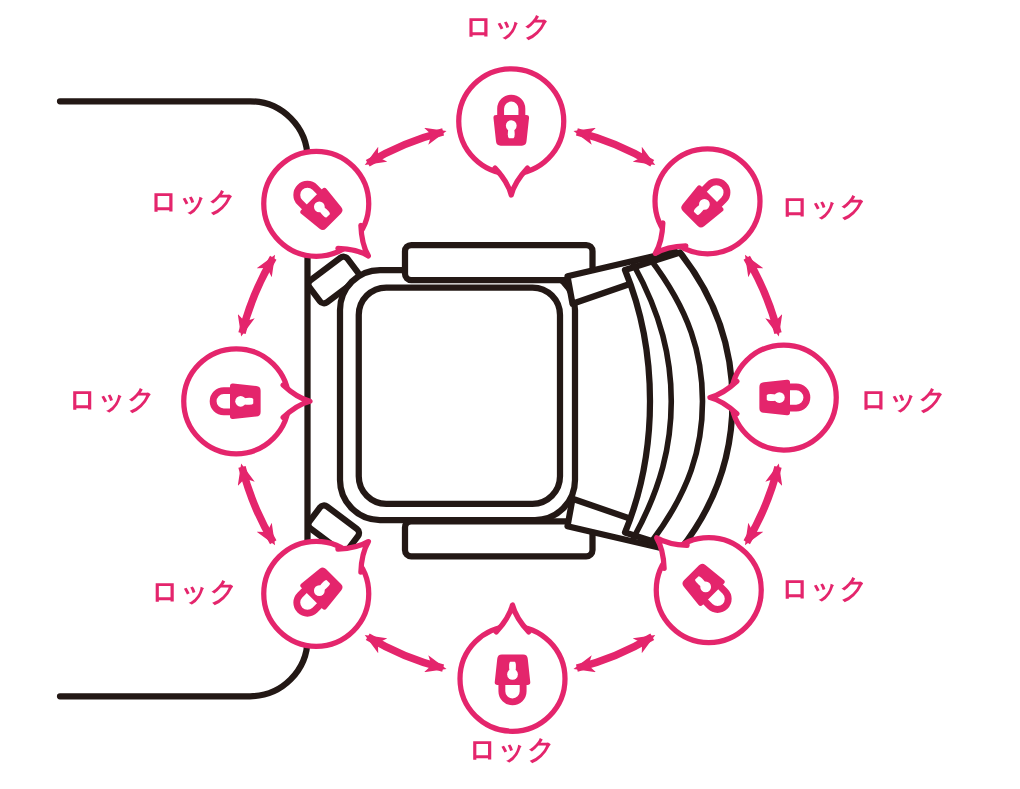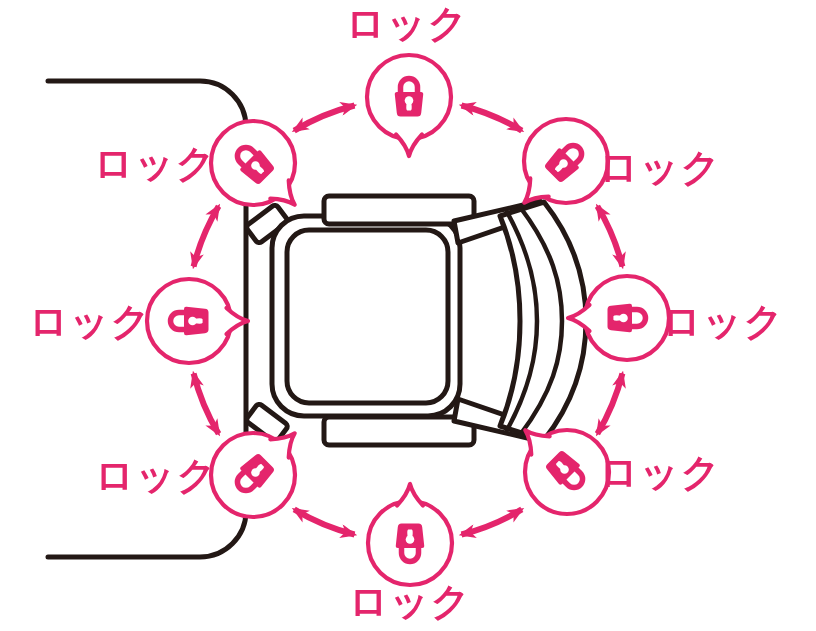--- a/index.html
+++ b/index.html
@@ -25,21 +25,21 @@
   .lock-fill{fill:var(--accent);}
   .lock-stroke{fill:none;stroke:var(--accent);stroke-width:5.5;stroke-linecap:butt;}
   .keyhole{fill:#fff;}
   .arrow-shaft{fill:none;stroke:var(--accent);stroke-width:6;}
   .arrow-head{fill:var(--accent);}
   
   .lock-label{
     position:absolute;
     transform:translate(-50%,-50%);
     color:var(--accent);
-    font-size:39px;
+    font-size:22px;
     font-weight:bold;
     letter-spacing:1px;
     white-space:nowrap;
     line-height:1;
   }
 </style>
 </head>
 <body>
 
 <div id="stage">

